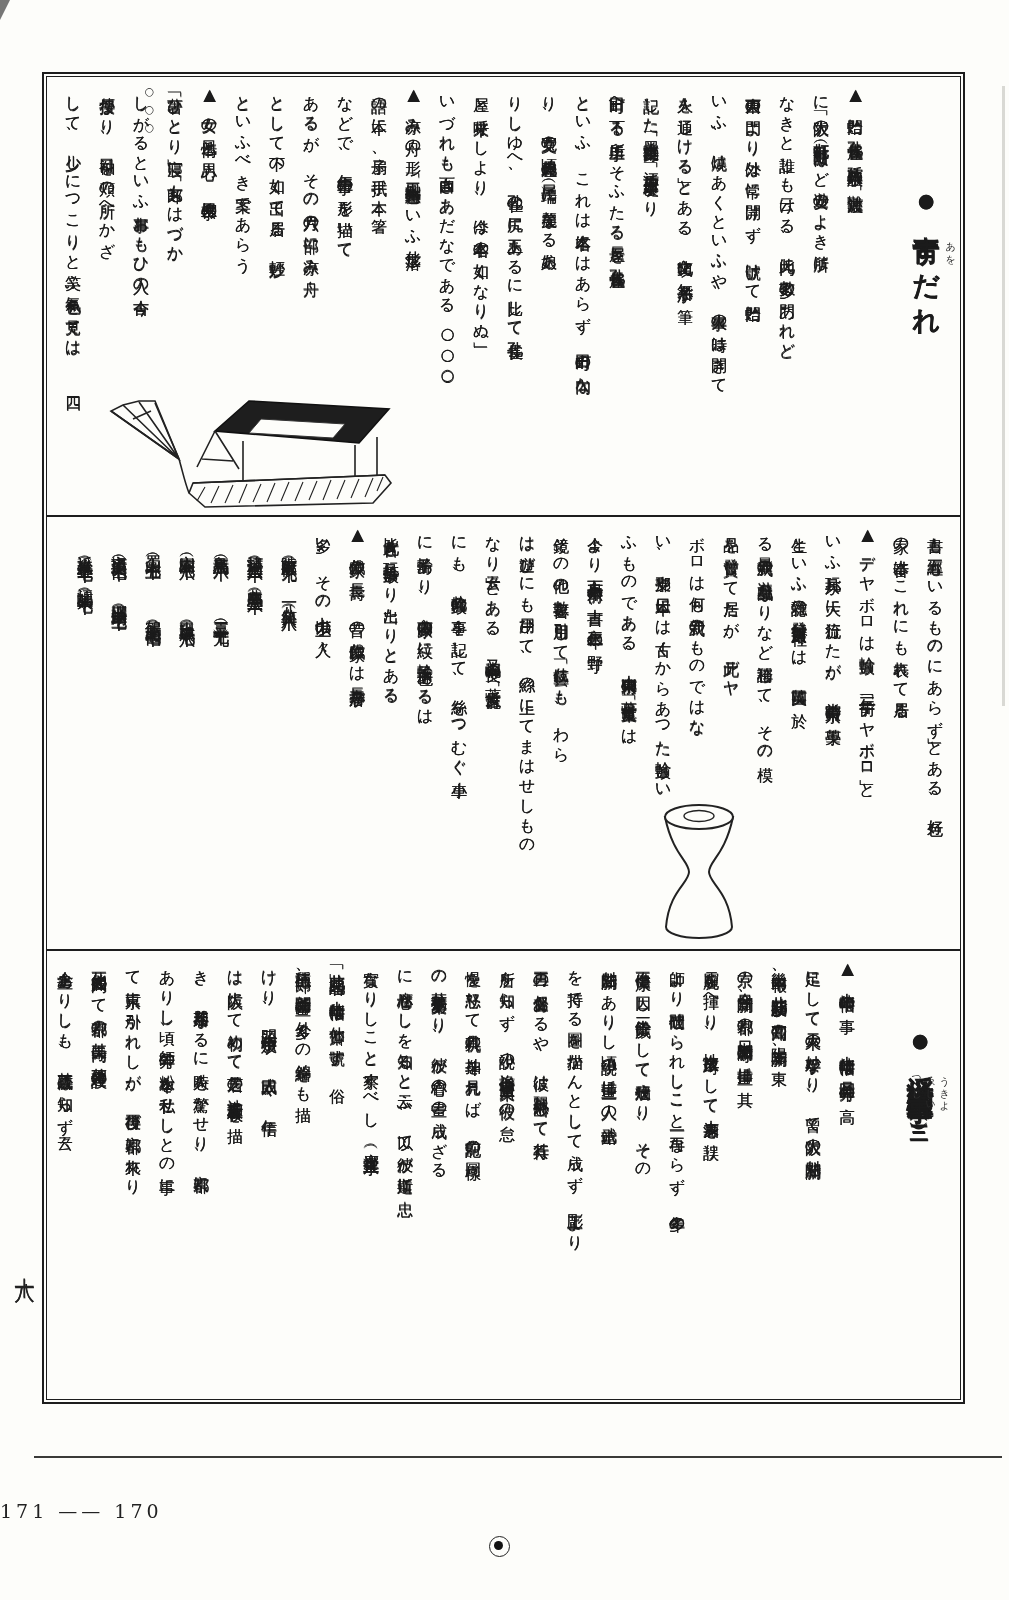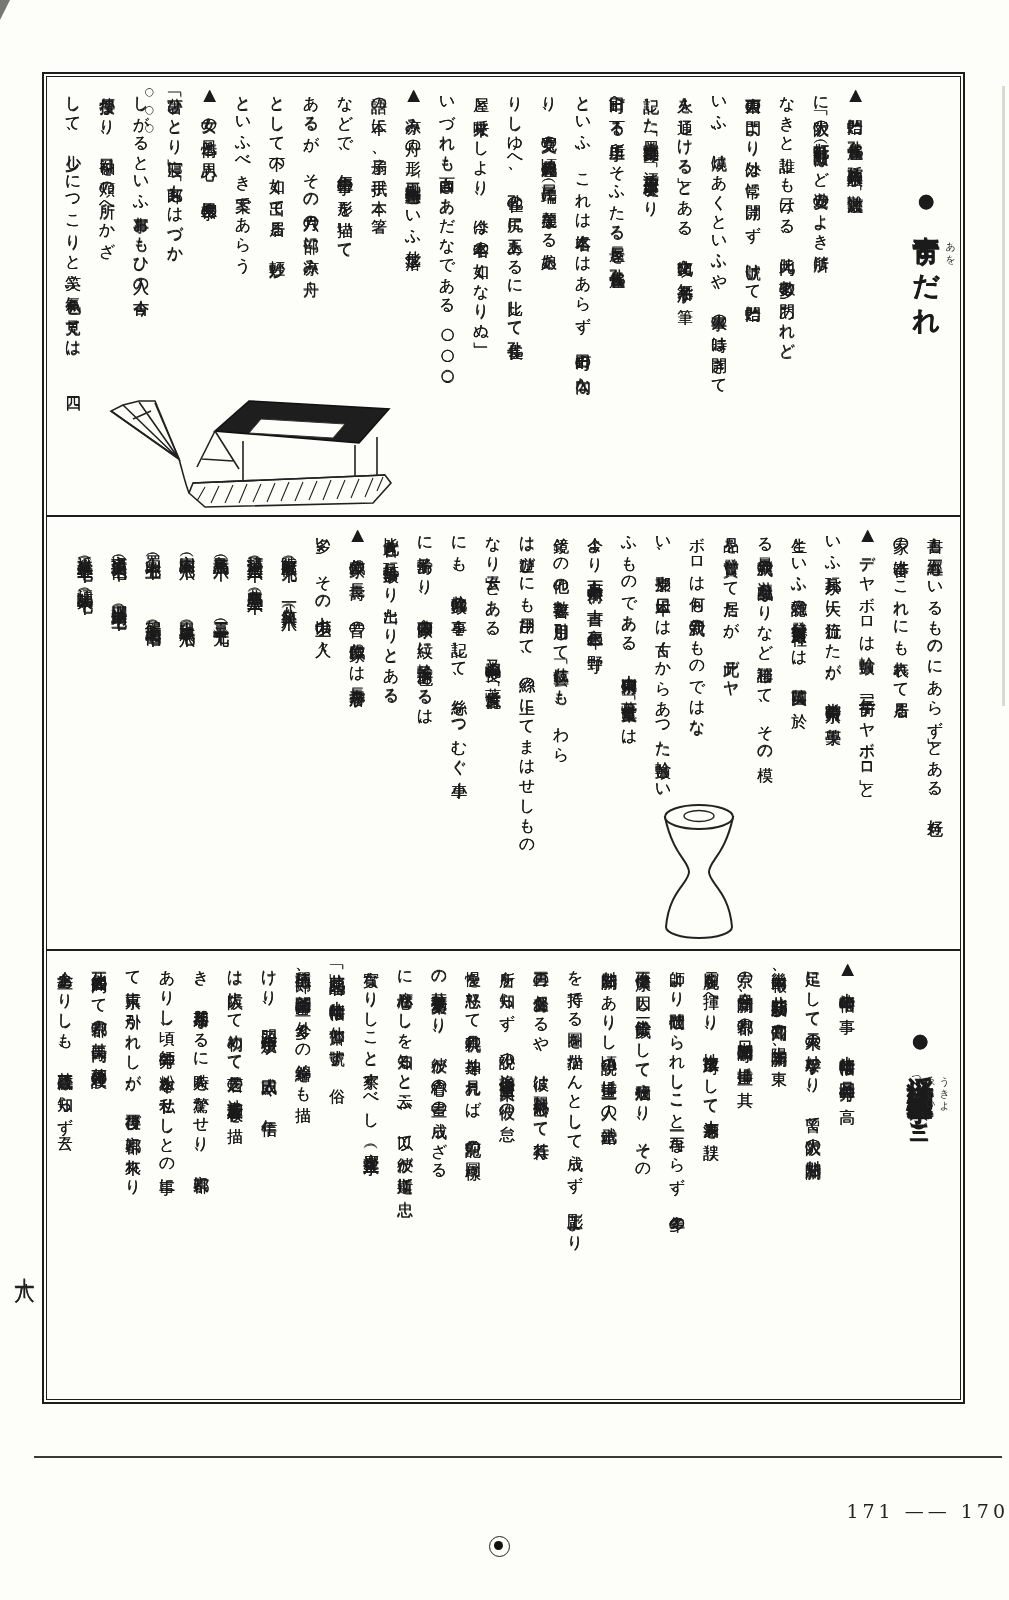--- a/index.html
+++ b/index.html
@@ -16,21 +16,21 @@
   .sec-title{position:absolute;writing-mode:vertical-rl;text-orientation:upright;
              font-size:27px;letter-spacing:4px;font-weight:bold;text-shadow:.4px .4px 0 #1b1b1b;}
   .sec-title .bullet{font-size:19px;letter-spacing:0;display:inline-block;margin-bottom:4px;}
   .furi{position:absolute;writing-mode:vertical-rl;text-orientation:upright;
         font-size:10px;letter-spacing:1px;color:#2a2a2a;font-weight:normal;text-shadow:none;}
   .title-part{font-size:19px;letter-spacing:1px;margin-top:30px;font-weight:bold;}
   .marks{position:absolute;writing-mode:vertical-rl;font-size:11px;letter-spacing:5px;color:#222;}
   #margin-label{position:absolute;left:12px;top:1262px;writing-mode:vertical-rl;text-orientation:upright;
                 font-size:20px;letter-spacing:6px;color:#222;text-shadow:.3px .3px 0 #222;}
   #footer-rule{position:absolute;left:34px;top:1456px;width:968px;height:1.5px;background:#3a3a38;}
-  #footer-pages{position:absolute;left:0;top:1500px;width:1009px;text-align:right;
+  #footer-pages{position:absolute;left:0;top:1500px;width:1009px;text-align:left;
                 font-size:19px;letter-spacing:4px;color:#222;}
   #footer-mark{position:absolute;left:489px;top:1536px;width:19px;height:19px;border:1.5px solid #222;
                border-radius:50%;}
   #footer-mark::after{content:"";position:absolute;left:3.5px;top:3.5px;width:9px;height:9px;
                border-radius:50%;background:#111;}
   .illus{position:absolute;}
   #edge-artifact{position:absolute;left:1002px;top:86px;width:3px;height:620px;background:#c9c9c3;opacity:.7;}
   #corner-speck{position:absolute;left:0;top:0;width:0;height:0;
                 border-left:10px solid #555;border-bottom:20px solid transparent;opacity:.8;}
 </style>

